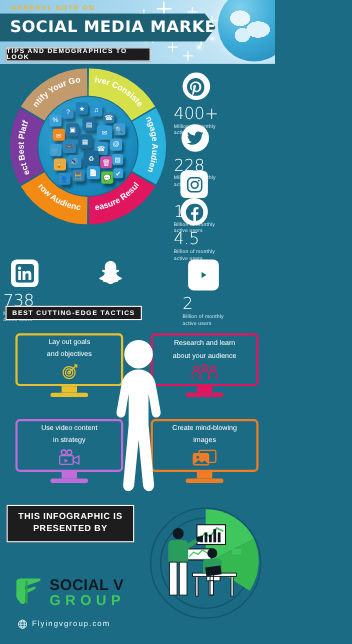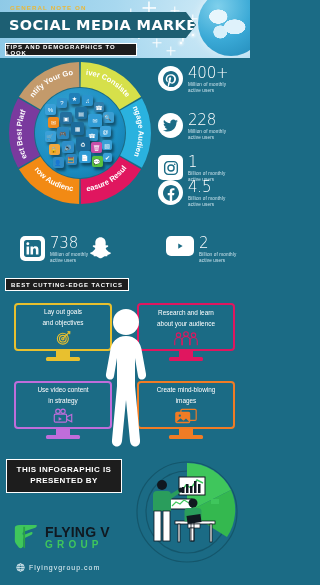--- a/index.html
+++ b/index.html
@@ -93,21 +93,21 @@
   }
   .tile {
     position:absolute; border-radius:2px;
     box-shadow:2px 3px 3px rgba(0,0,0,.45);
     display:flex; align-items:center; justify-content:center;
     color:#fff; font-size:6px;
   }
 
   
   .stat {
-    position:absolute; display:flex; align-items:flex-start; gap:5px;
+    position:absolute; display:flex; align-items:center; gap:5px;flex-direction:column;
   }
   .stat-ic {
     width:25px; height:25px; flex:0 0 25px;
     background:#ffffff; border-radius:50%;
     display:flex; align-items:center; justify-content:center;
     color:#1b6b85;
   }
   .stat-ic.sq { border-radius:5px; }
   .stat-txt { line-height:1.05; }
   .stat-num {
@@ -151,21 +151,21 @@
     position:absolute; left:6px; top:459px; width:116px; height:34px;
     background:#1d1d1d; border:1px solid #ffffff;
     display:flex; align-items:center; justify-content:center;
     flex-direction:column; line-height:1.35;
   }
   .ribbon3 span { color:#fff; font-size:8px; font-weight:bold; letter-spacing:.45px; }
 
   .logo-wrap { position:absolute; left:12px; top:524px; display:flex; align-items:center; gap:5px; }
   .logo-name { line-height:1; }
   .logo-l1 { color:#101820; font-size:14px; font-weight:bold; letter-spacing:.2px; }
-  .logo-l2 { color:#3fc65c; font-size:10px; font-weight:bold; letter-spacing:4.2px; margin-top:1px; }
+  .logo-l2 { color:#3fc65c; font-size:13px; font-weight:bold; letter-spacing:4.2px; margin-top:1px; }
   .url-wrap { position:absolute; left:16px; top:563px; display:flex; align-items:center; gap:4px; }
   .url-txt { color:#e8f4f8; font-size:7px; letter-spacing:1px; }
 </style>
 </head>
 <body>
 
 <div id="header">
   <div class="sky-grad"></div>
 
   <div class="globe"></div>
@@ -310,21 +310,21 @@
       <path d="M24 12c0-6.6-5.4-12-12-12S0 5.4 0 12c0 6 4.4 11 10.1 11.9v-8.4H7.1V12h3V9.4c0-3 1.8-4.6 4.5-4.6 1.3 0 2.6.2 2.6.2v2.9h-1.5c-1.5 0-1.9.9-1.9 1.8V12h3.3l-.5 3.5h-2.8v8.4C19.6 23 24 18 24 12z"></path>
     </svg>
   </div>
   <div class="stat-txt">
     <div class="stat-num">4.5</div>
     <div class="stat-sub">Billion of monthly</div>
     <div class="stat-sub">active users</div>
   </div>
 </div>
 
-<div class="stat" style="left:20px; top:236px;">
+<div class="stat" style="left:3px; top:236px;">
   <div class="stat-ic sq">
     <svg width="17" height="17" viewBox="0 0 24 24" fill="#1b6b85">
       <path d="M20.4 0H3.5C1.6 0 0 1.6 0 3.5v16.9C0 22.4 1.6 24 3.5 24h16.9c2 0 3.6-1.6 3.6-3.5V3.5C24 1.6 22.4 0 20.4 0zM7.2 20.4H3.6V9h3.6v11.4zM5.4 7.4c-1.2 0-2.1-1-2.1-2.1s1-2.1 2.1-2.1 2.1 1 2.1 2.1-.9 2.1-2.1 2.1zm15 13H16.8v-5.6c0-1.3 0-3-1.9-3s-2.1 1.5-2.1 2.9v5.7H9.2V9h3.4v1.6h.1c.5-.9 1.7-1.9 3.4-1.9 3.6 0 4.3 2.4 4.3 5.5v6.2z"></path>
     </svg>
   </div>
   <div class="stat-txt">
     <div class="stat-num">738</div>
     <div class="stat-sub">Million of monthly</div>
     <div class="stat-sub">active users</div>
   </div>
@@ -473,21 +473,21 @@
   <rect x="55" y="73" width="4" height="13" fill="#ffffff" stroke="#101820" stroke-width="0.7"></rect>
   <rect x="56" y="66" width="3" height="20" fill="none" stroke="#101820" stroke-width="0.8"></rect>
 </svg>
 
 <div class="logo-wrap">
   <svg width="28" height="26" viewBox="0 0 30 28">
     <path d="M3 4 C3 2, 5 1, 8 1 L26 1 C27 1, 27 3, 25 4 L13 8 C11 9, 11 11, 12 12 L20 9 C22 8, 23 10, 21 11.5 L12 16 L12 23 C12 26, 9 27, 7 25 L4 21 C2.5 19, 3 16, 3 13 Z" fill="#3fc65c"></path>
     <path d="M12 3 L14 3 L14 26 C13 26, 12 25, 12 24 Z" fill="#2aa347"></path>
   </svg>
   <div class="logo-name">
-    <div class="logo-l1">FLYING V</div>
+    <div class="logo-l1">SOCIAL V</div>
     <div class="logo-l2">GROUP</div>
   </div>
 </div>
 
 <div class="url-wrap">
   <svg width="9" height="9" viewBox="0 0 24 24" fill="none" stroke="#e8f4f8" stroke-width="2">
     <circle cx="12" cy="12" r="10"></circle>
     <ellipse cx="12" cy="12" rx="4.5" ry="10"></ellipse>
     <path d="M2 12h20M4 6h16M4 18h16"></path>
   </svg>

